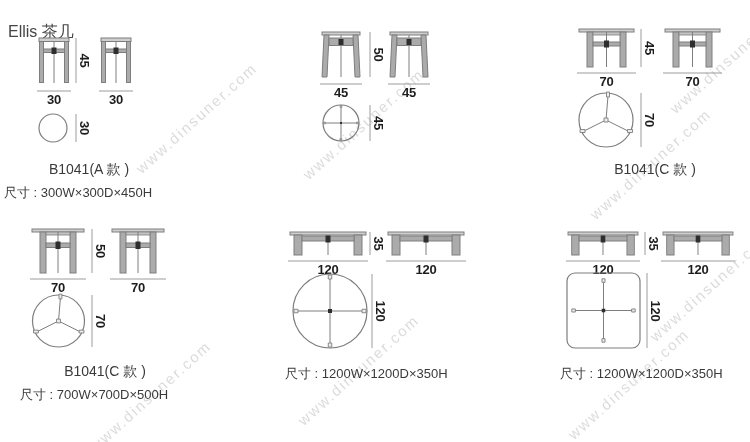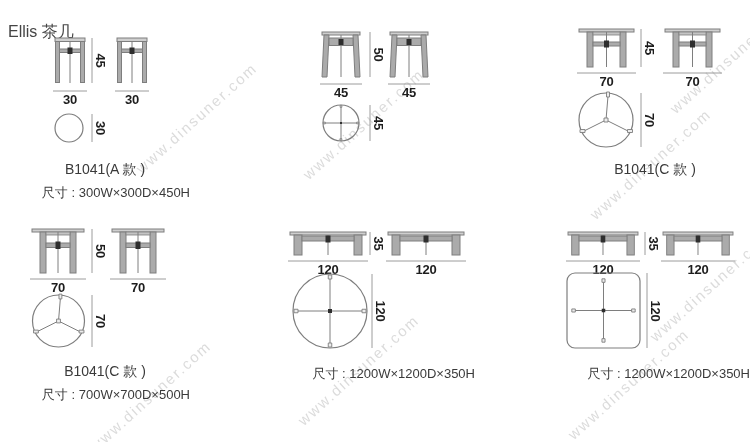--- a/index.html
+++ b/index.html
@@ -3,21 +3,21 @@
 <meta charset="utf-8">
 <style>
   html,body { margin:0; padding:0; }
   body {
     width:750px; height:442px; background:#ffffff; position:relative;
     overflow:hidden; font-family:"Liberation Sans", sans-serif;
   }
   .title { position:absolute; left:8px; top:22px; font-size:16px; color:#454545; }
   .cell { position:absolute; }
   .model { text-align:center; font-size:14px; color:#3a3a3a; margin-top:3px; white-space:nowrap; }
-  .size  { text-align:right; font-size:13px; color:#3a3a3a; margin-top:5px; white-space:nowrap; }
+  .size  { text-align:left; font-size:13px; color:#3a3a3a; margin-top:5px; white-space:nowrap; }
   svg .ln  { stroke:#7e7e7e; stroke-width:1; fill:none; }
   svg .sA  { fill:#cfcfcf; stroke:#7e7e7e; stroke-width:1; }
   svg .sA2 { fill:#c4c4c4; stroke:#7e7e7e; stroke-width:0.8; }
   svg .sB  { fill:#ababab; stroke:#7e7e7e; stroke-width:1; }
   svg .kn  { fill:#2e2e2e; }
   svg .ft  { fill:#ededed; stroke:#7e7e7e; stroke-width:0.9; }
   svg .tv  { fill:none; stroke:#7e7e7e; stroke-width:1.2; }
   svg .dim { stroke:#9c9c9c; stroke-width:1; }
   svg .dimtxt {
     font-family:"Liberation Sans", sans-serif; font-size:13px; font-weight:bold;
@@ -101,21 +101,21 @@
 
 <div class="wm" style="left:138px;top:162px">www.dinsuner.com</div>
 <div class="wm" style="left:305px;top:168px">www.dinsuner.com</div>
 <div class="wm" style="left:592px;top:208px">www.dinsuner.com</div>
 <div class="wm" style="left:672px;top:102px">www.dinsuner.com</div>
 <div class="wm" style="left:92px;top:440px">www.dinsuner.com</div>
 <div class="wm" style="left:300px;top:414px">www.dinsuner.com</div>
 <div class="wm" style="left:570px;top:428px">www.dinsuner.com</div>
 <div class="wm" style="left:652px;top:330px">www.dinsuner.com</div>
 
-<div class="cell" style="left:20px;top:28px;width:170px">
+<div class="cell" style="left:4px;top:28px;width:170px">
   <svg width="170" height="126">
     <use href="#fva" x="35" y="10"></use>
     <use href="#fva" x="97" y="10"></use>
     <line x1="33" y1="63" x2="67" y2="63" class="dim"></line>
     <text x="50" y="76" text-anchor="middle" class="dimtxt">30</text>
     <line x1="95" y1="63" x2="129" y2="63" class="dim"></line>
     <text x="112" y="76" text-anchor="middle" class="dimtxt">30</text>
     <line x1="72" y1="10" x2="72" y2="55" class="dim"></line>
     <text text-anchor="middle" class="dimtxt" transform="translate(76,32.5) rotate(90)">45</text>
     <circle cx="49" cy="100" r="14" class="tv"></circle>

